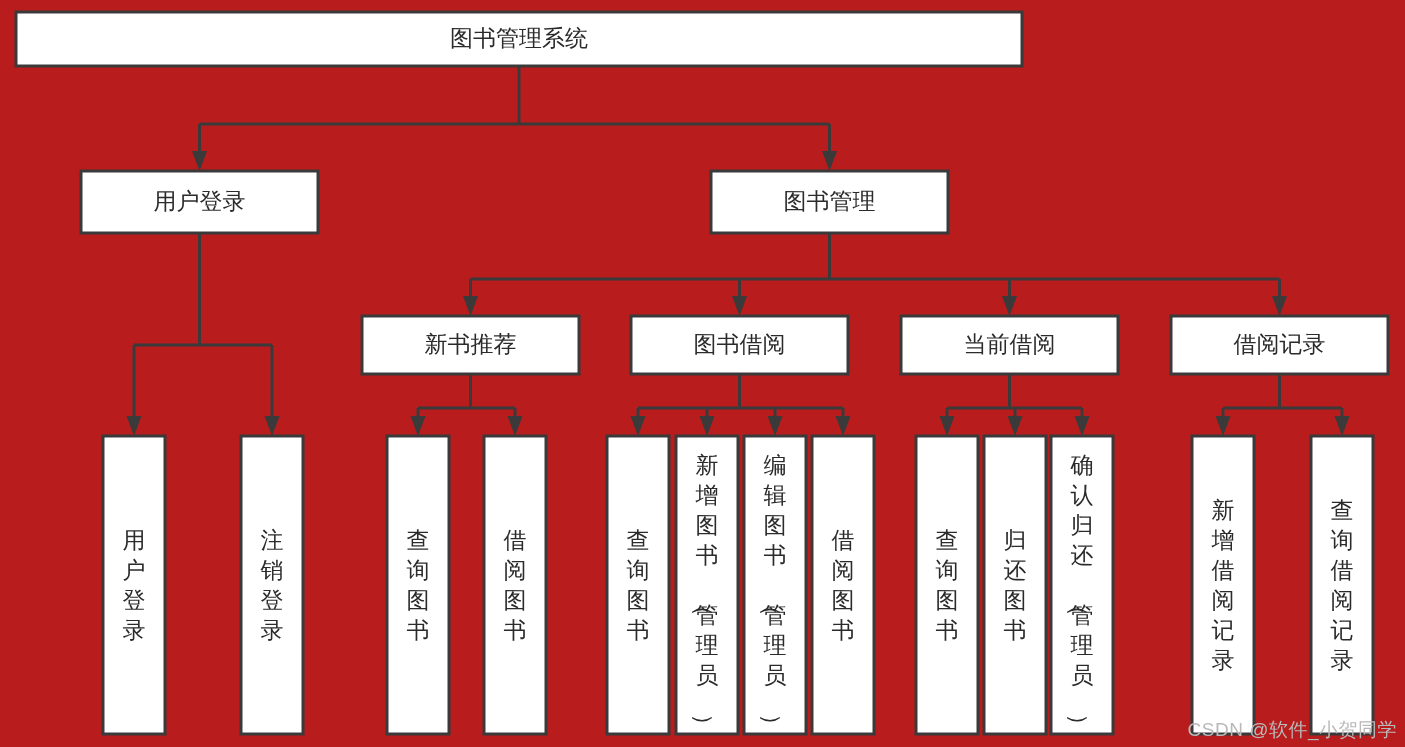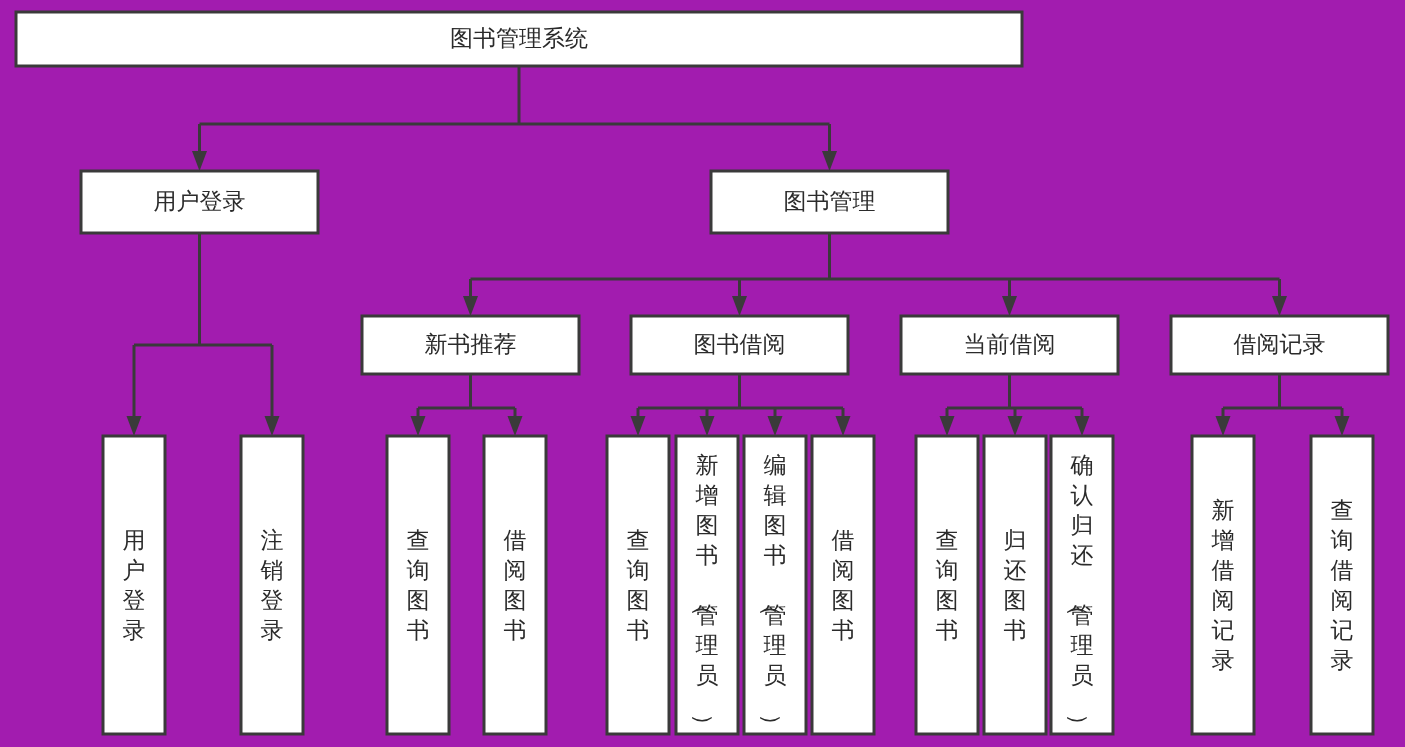--- a/index.html
+++ b/index.html
@@ -10,21 +10,21 @@
   body {
     width: 1405px;
     height: 747px;
     font-family: "Liberation Sans", "DejaVu Sans", sans-serif;
     overflow: hidden;
   }
   #diagram-root {
     position: relative;
     width: 1405px;
     height: 747px;
-    background: #a21caf;
+    background: #b91c1c;
   }
   svg#flow-svg {
     position: absolute;
     inset: 0;
     width: 1405px;
     height: 747px;
     display: block;
   }
   .node-box {
     fill: #ffffff;
@@ -201,13 +201,14 @@
         <g>
           <rect class="node-box" x="1192" y="436" width="62" height="298"></rect>
           <text class="node-label-vertical" x="1223" y="518.4"><tspan x="1223" dy="0">新</tspan><tspan x="1223" dy="30">增</tspan><tspan x="1223" dy="30">借</tspan><tspan x="1223" dy="30">阅</tspan><tspan x="1223" dy="30">记</tspan><tspan x="1223" dy="30">录</tspan></text>
         </g>
         <g>
           <rect class="node-box" x="1311" y="436" width="62" height="298"></rect>
           <text class="node-label-vertical" x="1342" y="518.4"><tspan x="1342" dy="0">查</tspan><tspan x="1342" dy="30">询</tspan><tspan x="1342" dy="30">借</tspan><tspan x="1342" dy="30">阅</tspan><tspan x="1342" dy="30">记</tspan><tspan x="1342" dy="30">录</tspan></text>
         </g>
       </g>
   </svg>
+  <div class="watermark">CSDN @软件_小贺同学</div>
 </div>
 
 </body></html>

